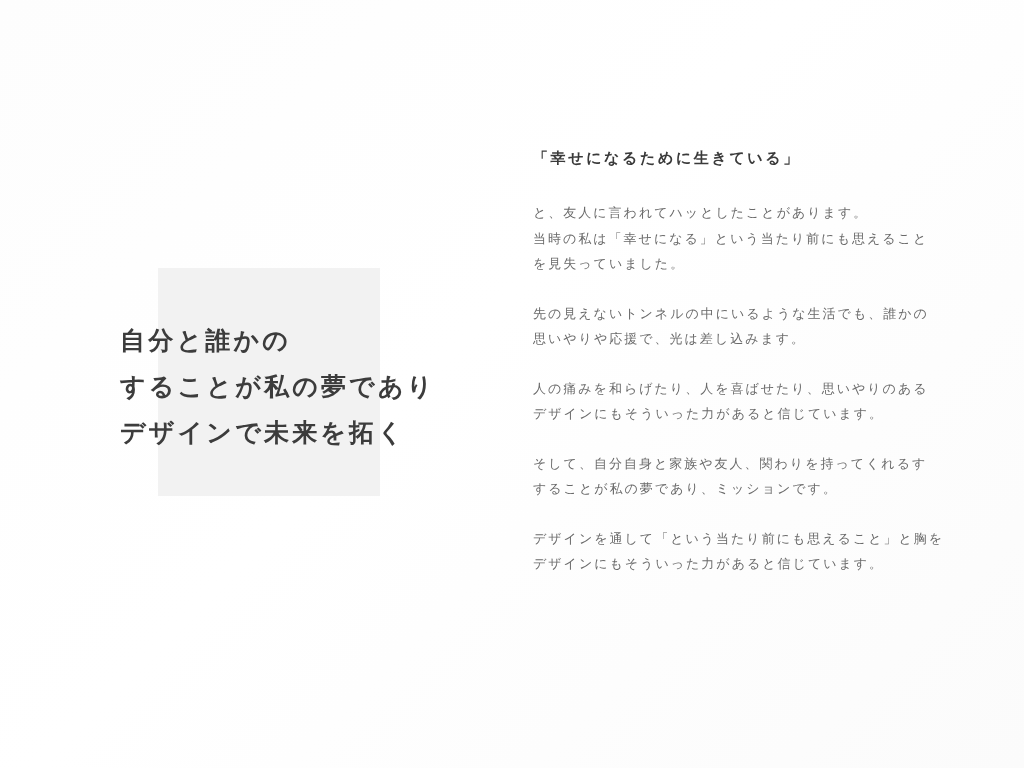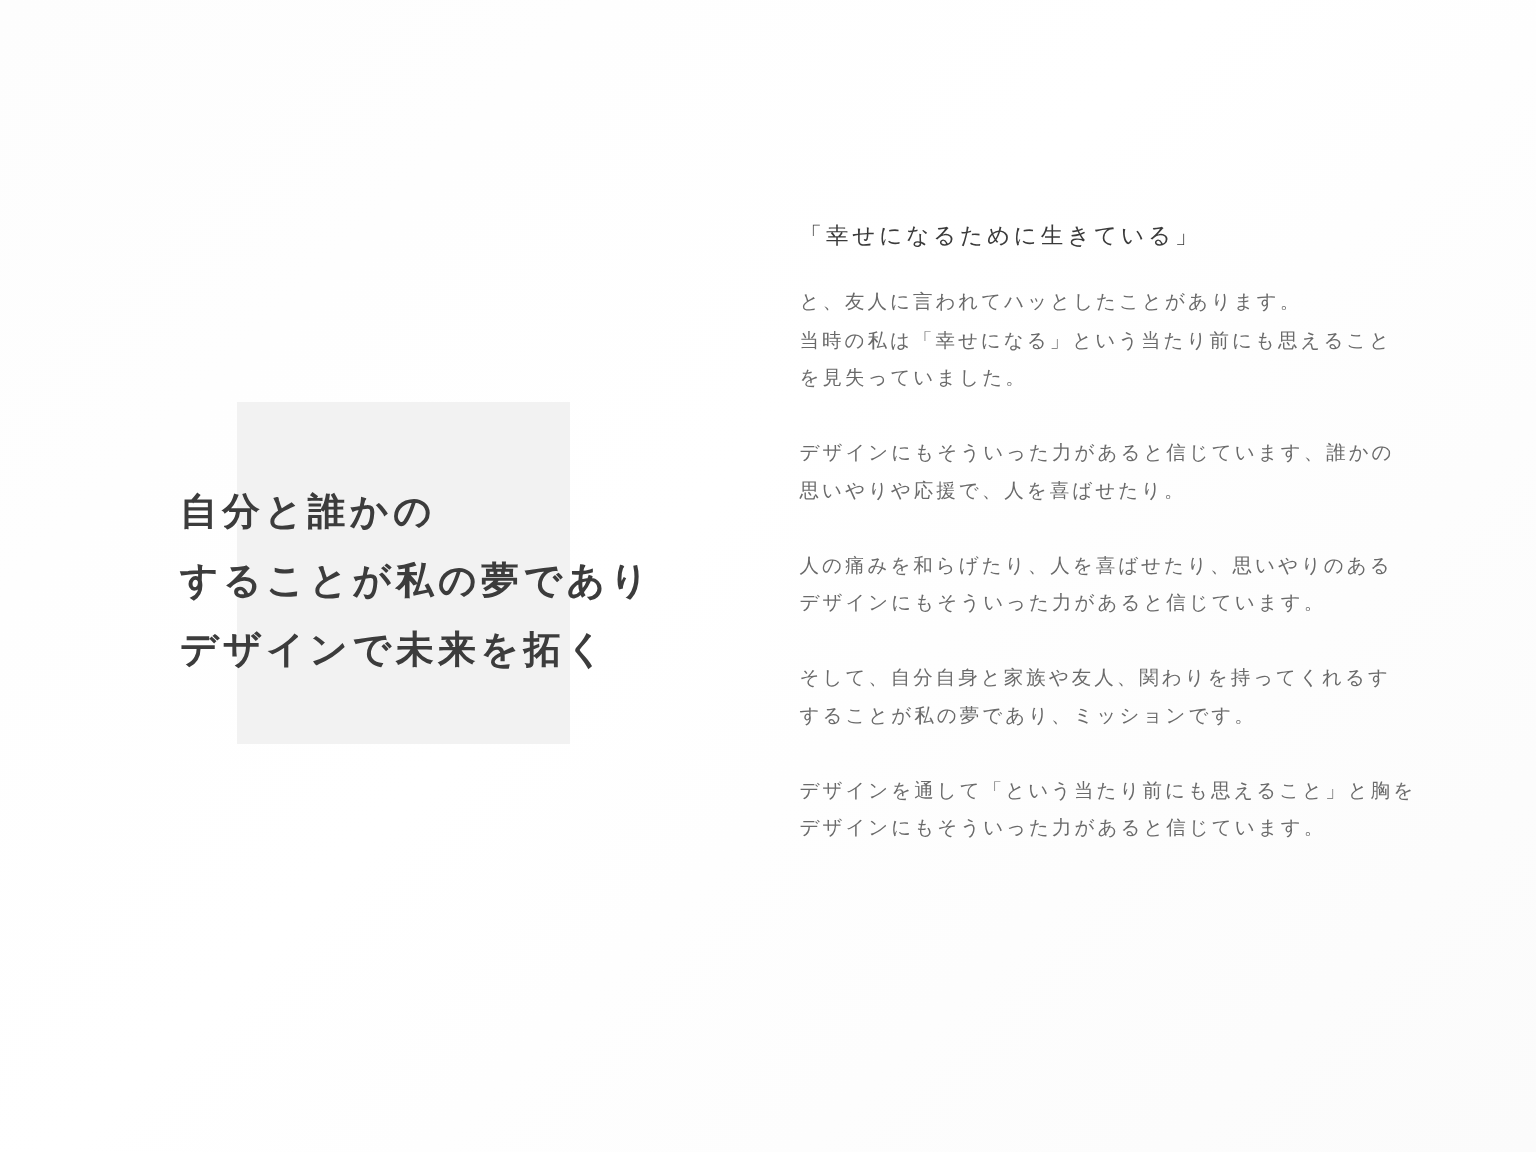--- a/index.html
+++ b/index.html
@@ -45,36 +45,37 @@
     width: 320px;
     color: #3c3c3c;
     font-size: 25px;
     font-weight: bold;
     letter-spacing: 3.2px;
     line-height: 46px;
     white-space: nowrap;
   }
   .headline .hl-line {
     display: block;
+    font-family: Liberation Serif, serif;
   }
 
   
   .right-block {
     position: absolute;
     left: 533px;
     top: 146px;
     width: 452px;
   }
   .lead {
     color: #3a3a3a;
     font-size: 15px;
-    font-weight: normal;
+    font-weight: bold;
     letter-spacing: 2.6px;
     line-height: 24px;
-    margin: 0 0 18px 0;
+    margin: 0 0 30px 0;
   }
   .para {
     color: #6a6a6a;
     font-size: 13px;
     letter-spacing: 2.0px;
     line-height: 25.5px;
     margin: 0 0 24px 0;
   }
   .para:last-child {
     margin-bottom: 0;
@@ -101,22 +102,22 @@
   <div class="right-block">
     <p class="lead">「幸せになるために生きている」</p>
 
     <p class="para">
       <span class="ln">と、友人に言われてハッとしたことがあります。</span>
       <span class="ln">当時の私は「幸せになる」という当たり前にも思えること</span>
       <span class="ln">を見失っていました。</span>
     </p>
 
     <p class="para">
-      <span class="ln">デザインにもそういった力があると信じています、誰かの</span>
-      <span class="ln">思いやりや応援で、人を喜ばせたり。</span>
+      <span class="ln">先の見えないトンネルの中にいるような生活でも、誰かの</span>
+      <span class="ln">思いやりや応援で、光は差し込みます。</span>
     </p>
 
     <p class="para">
       <span class="ln">人の痛みを和らげたり、人を喜ばせたり、思いやりのある</span>
       <span class="ln">デザインにもそういった力があると信じています。</span>
     </p>
 
     <p class="para">
       <span class="ln">そして、自分自身と家族や友人、関わりを持ってくれるす</span>
       <span class="ln">することが私の夢であり、ミッションです。</span>

